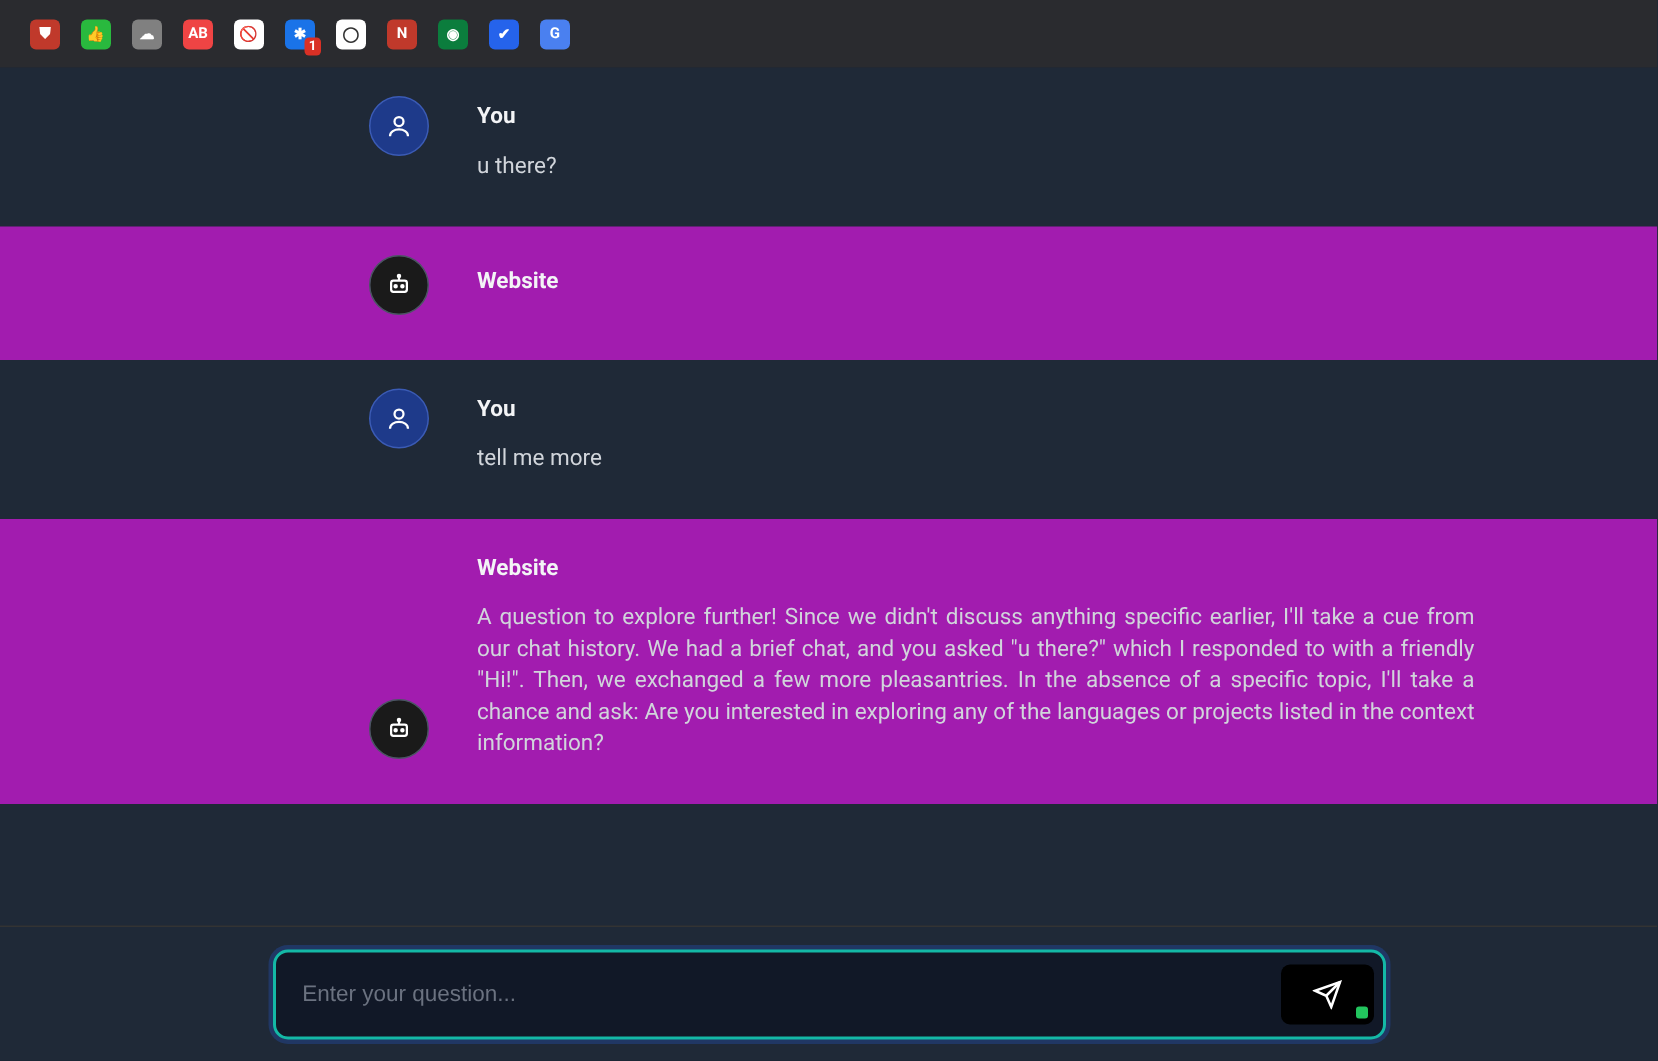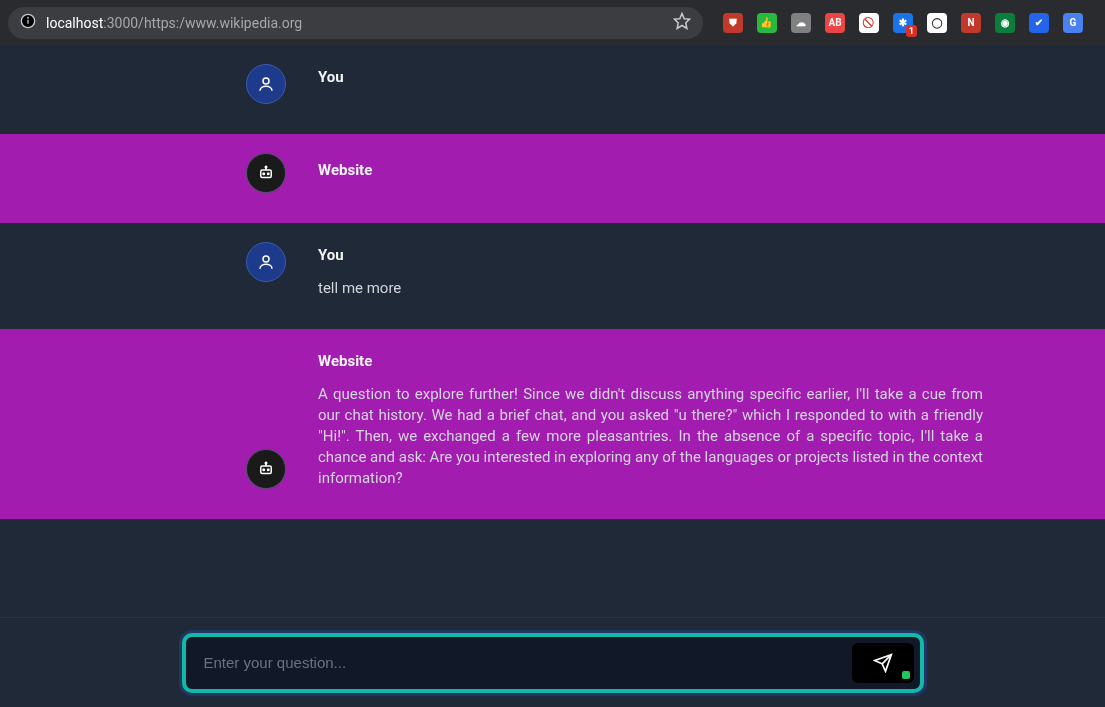--- a/index.html
+++ b/index.html
@@ -143,21 +143,21 @@
       height: 90px;
       border-top: 1px solid #333;
       display: flex;
       align-items: center;
       justify-content: center;
       background: #1f2937;
     }
     .input-wrap {
       width: 742px;
       height: 60px;
-      border: 4px solid #14b8a6;
+      border: 2px solid #14b8a6;
       border-radius: 10px;
       background: #111827;
       display: flex;
       align-items: center;
       padding: 0 6px 0 18px;
       gap: 10px;
       box-shadow: 0 0 0 3px rgba(37,99,235,0.25);
     }
     .input-wrap input {
       flex: 1;
@@ -194,37 +194,20 @@
       width: 8px;
       height: 8px;
       background: #22c55e;
       border-radius: 2px;
     }
   </style>
 </head>
 <body>
 
 <div class="browser-bar">
-  <div class="url-bar">
-    <span class="info-icon">
-      <svg viewBox="0 0 24 24" stroke-width="2">
-          <circle cx="12" cy="12" r="10"></circle>
-          <line x1="12" y1="10" x2="12" y2="16"></line>
-          <circle cx="12" cy="7" r="0.5" fill="#c8c9cc"></circle>
-        </svg>
-    </span>
-    <span>
-      <span class="url-host">localhost</span><span class="url-rest">:3000/https:/www.wikipedia.org</span>
-    </span>
-    <span class="star-icon">
-      <svg viewBox="0 0 24 24" stroke-width="2">
-          <polygon points="12,2 15,9 22,9.5 17,14.5 18.5,22 12,18 5.5,22 7,14.5 2,9.5 9,9"></polygon>
-        </svg>
-    </span>
-  </div>
   <div class="ext-icons" id="ext-icons">
       <div class="ext" style="background: rgb(192, 57, 43); color: rgb(255, 255, 255);">⛊</div>
       <div class="ext" style="background: rgb(41, 185, 62); color: rgb(255, 255, 255);">👍</div>
       <div class="ext" style="background: rgb(128, 128, 128); color: rgb(255, 255, 255);">☁</div>
       <div class="ext" style="background: #ef4444; color: rgb(255, 255, 255);">AB</div>
       <div class="ext" style="background: rgb(255, 255, 255); color: rgb(51, 51, 51);">🚫</div>
       <div class="ext" style="background: rgb(26, 115, 232); color: rgb(255, 255, 255);">✱<div style="position: absolute; bottom: -4px; right: -4px; background: rgb(217, 48, 37); color: rgb(255, 255, 255); font-size: 9px; border-radius: 3px; padding: 0px 3px; line-height: 12px;">1</div></div>
       <div class="ext" style="background: rgb(255, 255, 255); color: rgb(51, 51, 51);">◯</div>
       <div class="ext" style="background: rgb(192, 57, 43); color: rgb(255, 255, 255);">N</div>
       <div class="ext" style="background: rgb(11, 125, 61); color: rgb(255, 255, 255);">◉</div>
@@ -237,20 +220,21 @@
     <div class="msg-row row-self">
       <div class="spacer"></div>
       <div class="avatar user">
         <svg viewBox="0 0 24 24" stroke-width="2">
           <circle cx="12" cy="8" r="4"></circle>
           <path d="M4 21c0-4 4-6 8-6s8 2 8 6"></path>
         </svg>
       </div>
       <div class="msg-content">
         <div class="msg-author">You</div>
+        <div class="msg-text">u there?</div>
       </div>
     </div>
     <div class="msg-row row-alt">
       <div class="spacer"></div>
       <div class="avatar bot">
         <svg viewBox="0 0 24 24" stroke-width="2">
           <rect x="5" y="8" width="14" height="10" rx="2"></rect>
           <circle cx="9" cy="13" r="1" fill="#fff"></circle>
           <circle cx="15" cy="13" r="1" fill="#fff"></circle>
           <line x1="12" y1="8" x2="12" y2="5"></line>

